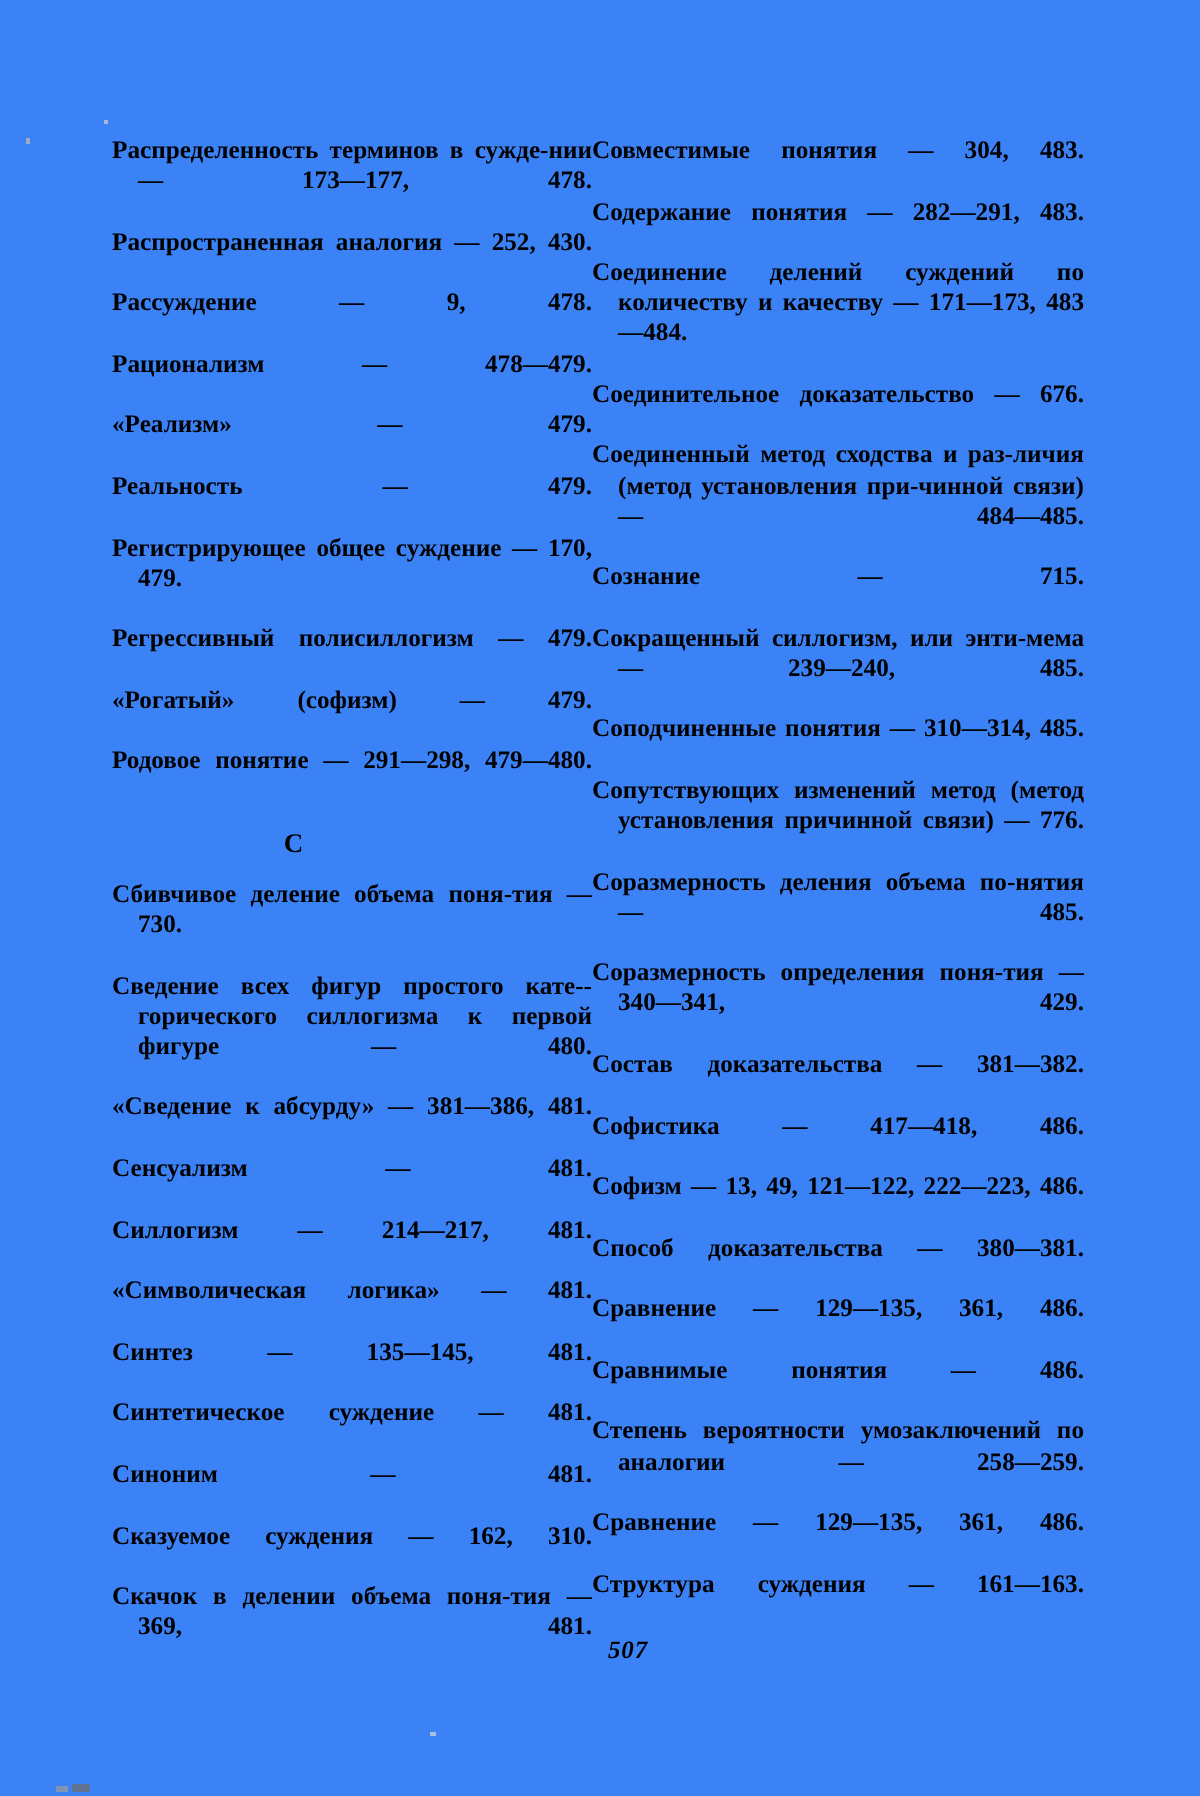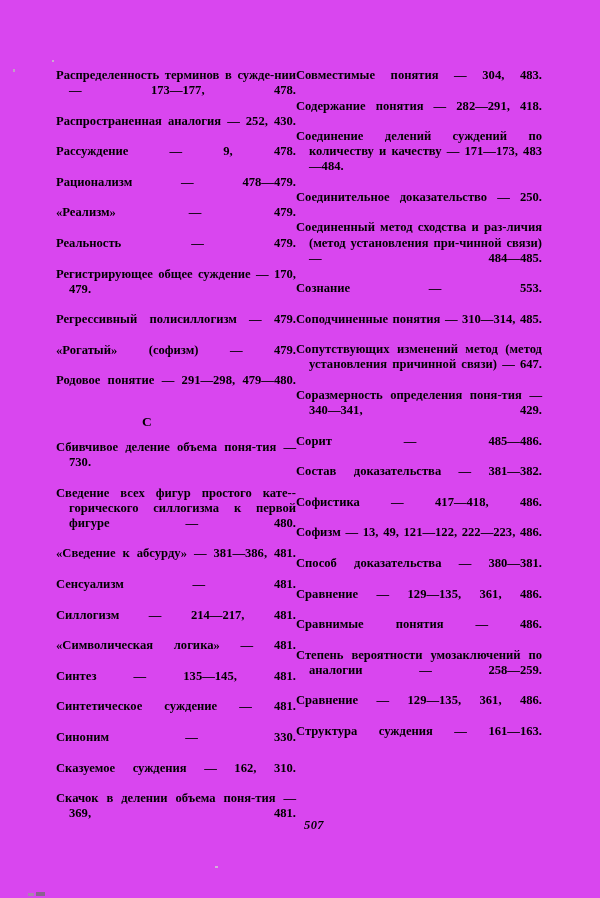--- a/index.html
+++ b/index.html
@@ -15,21 +15,21 @@
     overflow: hidden;
     font-family: "Liberation Serif", "DejaVu Serif", serif;
     color: #000000;
     -webkit-font-smoothing: none;
   }
 
   
   .page {
     position: absolute;
     inset: 0;
-    background: #d946ef;
+    background: #3b82f6;
   }
 
   
   .index-body {
     position: absolute;
     top: 68px;
     left: 0;
     width: 600px;
     height: 740px;
     display: flex;
@@ -132,38 +132,39 @@
       <div class="section-letter">С</div>
       <div>
           <p class="entry">Сбивчивое деление объема поня-­тия — 730.</p>
           <p class="entry">Сведение всех фигур простого кате-­горического силлогизма к первой фигуре — 480.</p>
           <p class="entry">«Сведение к абсурду» — 381—386, 481.</p>
           <p class="entry">Сенсуализм — 481.</p>
           <p class="entry">Силлогизм — 214—217, 481.</p>
           <p class="entry">«Символическая логика» — 481.</p>
           <p class="entry">Синтез — 135—145, 481.</p>
           <p class="entry">Синтетическое суждение — 481.</p>
-          <p class="entry">Синоним — 330.</p>
+          <p class="entry">Синоним — 481.</p>
           <p class="entry">Сказуемое суждения — 162, 310.</p>
           <p class="entry">Скачок в делении объема поня-­тия — 369, 481.</p>
         </div>
     </div>
 
     <div class="column column-right">
       <div>
           <p class="entry">Совместимые понятия — 304, 483.</p>
-          <p class="entry">Содержание понятия — 282—291, 418.</p>
+          <p class="entry">Содержание понятия — 282—291, 483.</p>
           <p class="entry">Соединение делений суждений по количеству и качеству — 171—173, 483—484.</p>
-          <p class="entry">Соединительное доказательство — 250.</p>
+          <p class="entry">Соединительное доказательство — 676.</p>
           <p class="entry">Соединенный метод сходства и раз-­личия (метод установления при-­чинной связи) — 484—485.</p>
-          <p class="entry">Сознание — 553.</p>
+          <p class="entry">Сознание — 715.</p>
+          <p class="entry">Сокращенный силлогизм, или энти-­мема — 239—240, 485.</p>
           <p class="entry">Соподчиненные понятия — 310—314, 485.</p>
-          <p class="entry">Сопутствующих изменений метод (метод установления причинной связи) — 647.</p>
+          <p class="entry">Сопутствующих изменений метод (метод установления причинной связи) — 776.</p>
+          <p class="entry">Соразмерность деления объема по-­нятия — 485.</p>
           <p class="entry">Соразмерность определения поня-­тия — 340—341, 429.</p>
-          <p class="entry">Сорит — 485—486.</p>
           <p class="entry">Состав доказательства — 381—382.</p>
           <p class="entry">Софистика — 417—418, 486.</p>
           <p class="entry">Софизм — 13, 49, 121—122, 222—223, 486.</p>
           <p class="entry">Способ доказательства — 380—381.</p>
           <p class="entry">Сравнение — 129—135, 361, 486.</p>
           <p class="entry">Сравнимые понятия — 486.</p>
           <p class="entry">Степень вероятности умозаключений по аналогии — 258—259.</p>
           <p class="entry">Сравнение — 129—135, 361, 486.</p>
           <p class="entry">Структура суждения — 161—163.</p>
         </div>

